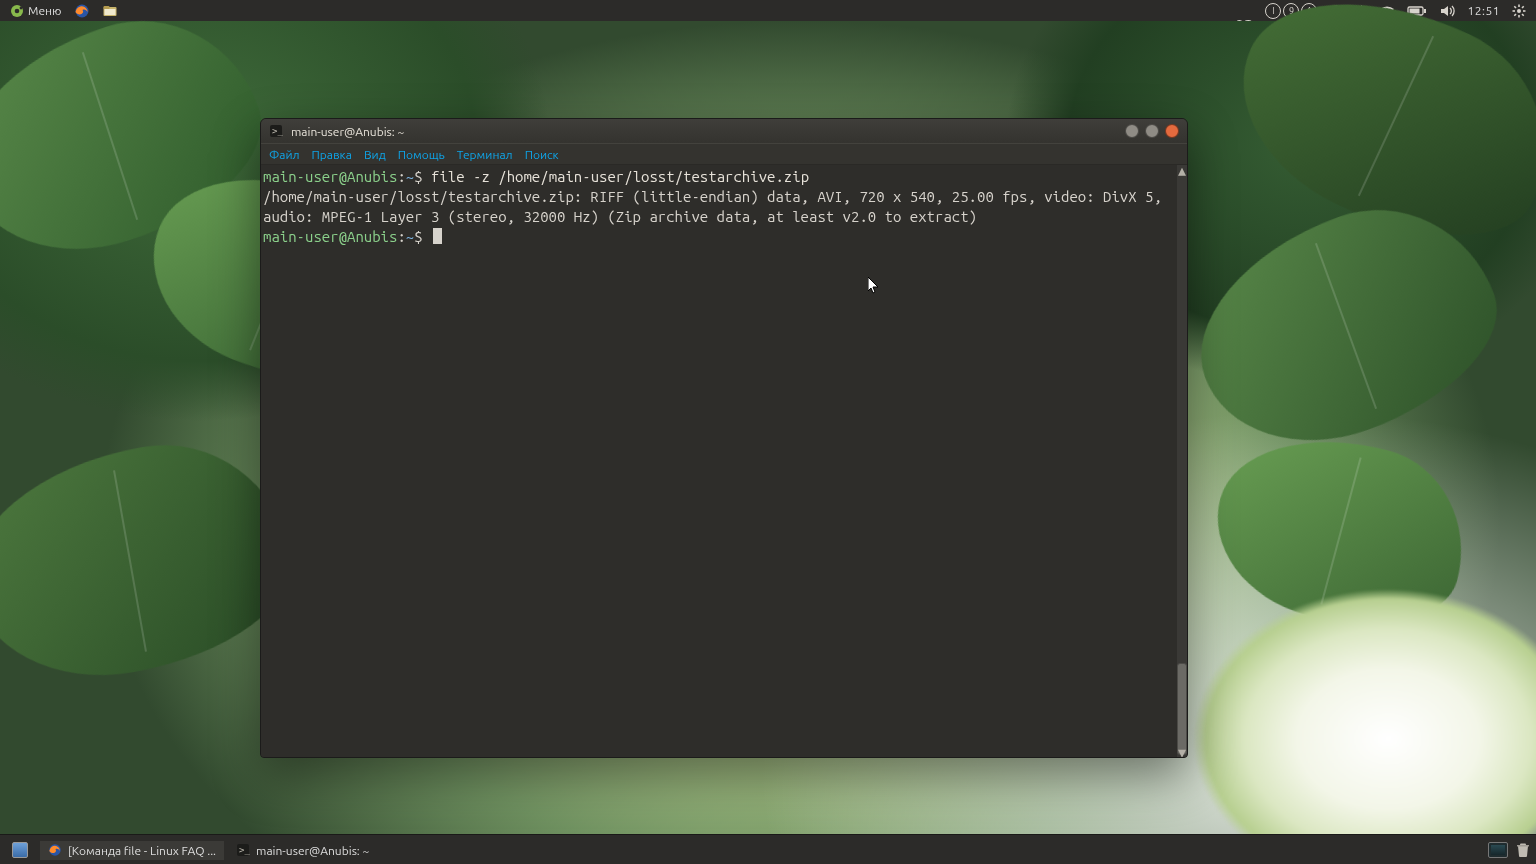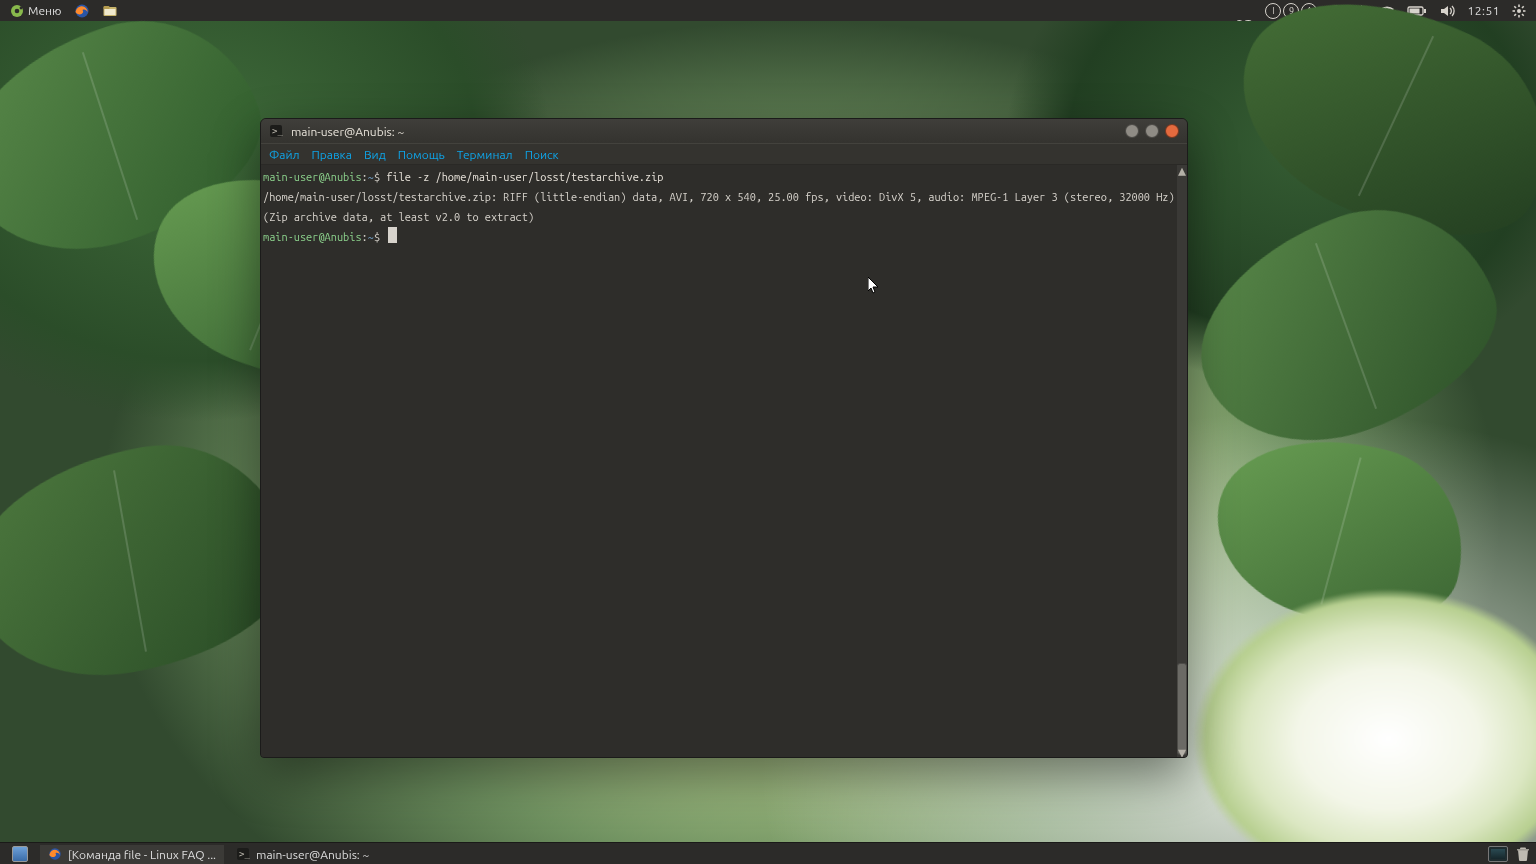--- a/index.html
+++ b/index.html
@@ -42,21 +42,21 @@
   .tp-item.clk { cursor:pointer; }
   .distro-icon svg{ display:block; }
   .tp-firefox svg, .tp-files svg { display:block; }
   .kbd-ind { font-size:17px; color:#d7d3cc;margin-top:23px;}
   .circ{ width:14px; height:14px; border:1px solid #d7d3cc; border-radius:50%; display:flex; align-items:center; justify-content:center; font-size:9px; color:#d7d3cc;}
   .tp-time{ letter-spacing:.5px;}
   .ico{ display:flex; align-items:center; }
 
   
   .bottom-panel{
-    position:absolute; left:0; bottom:0; width:100%; height:21px;
+    position:absolute; left:0; bottom:0; width:100%; height:29px;
     background:#2c2b29; color:#ddd; font-size:12px;
     display:flex; align-items:center;
     box-shadow: 0 -1px 0 #1a1a18;
   }
   .bp-left{ display:flex; align-items:center; gap:4px; padding-left:4px;}
   .bp-item{ display:flex; align-items:center; gap:6px; padding:0 8px; height:21px;}
   .bp-item.clk{ cursor:pointer;}
   .showdesk{ width:14px; height:14px; border:1px solid #999; background:linear-gradient(#6ea0d8,#3a6ca8); border-radius:2px;}
   .bp-task{ display:flex; align-items:center; gap:6px; height:19px; margin-top:1px; padding:0 8px;}
   .bp-task.active{ background:#3b3a37;}
@@ -91,21 +91,21 @@
     height:20px; display:flex; align-items:center; gap:12px;
     background:#34332f; padding:0 8px; color:#0ea5e9; font-size:12px;
     border-top:1px solid #43423d; border-bottom:1px solid #2a2926;
   }
   .menubar span{cursor:pointer;}
 
   .term-wrap{ flex:1; display:flex; min-height:0;}
   .term{
     flex:1; background:#2e2d2a; color:#d7d3cc;
     font-family: "Ubuntu Mono","DejaVu Sans Mono","Menlo","Consolas",monospace;
-    font-size:11px; line-height:20px; padding:2px 2px 10px 2px;
+    font-size:15px; line-height:20px; padding:2px 2px 10px 2px;
     white-space:pre-wrap; word-break:break-all; overflow:hidden;
   }
   .term .prompt{ color:#8bd08b;}
   .term .path{ color:#7fb7e6;}
   .term .cmd{ color:#e7e2d9;}
   .term .out{ color:#d7d3cc;}
   .cursor-block{
     display:inline-block; width:9px; height:16px; background:#d7d3cc; vertical-align:-2px; margin-left:2px;
   }
 

